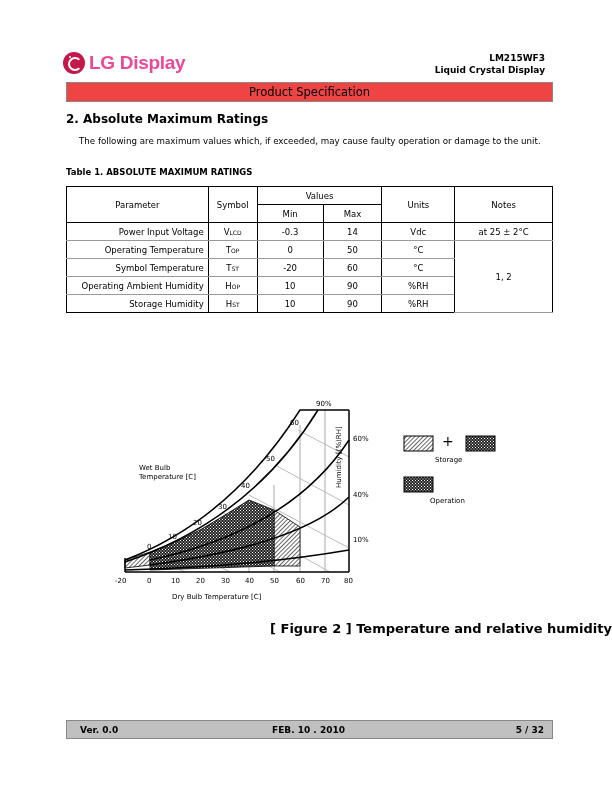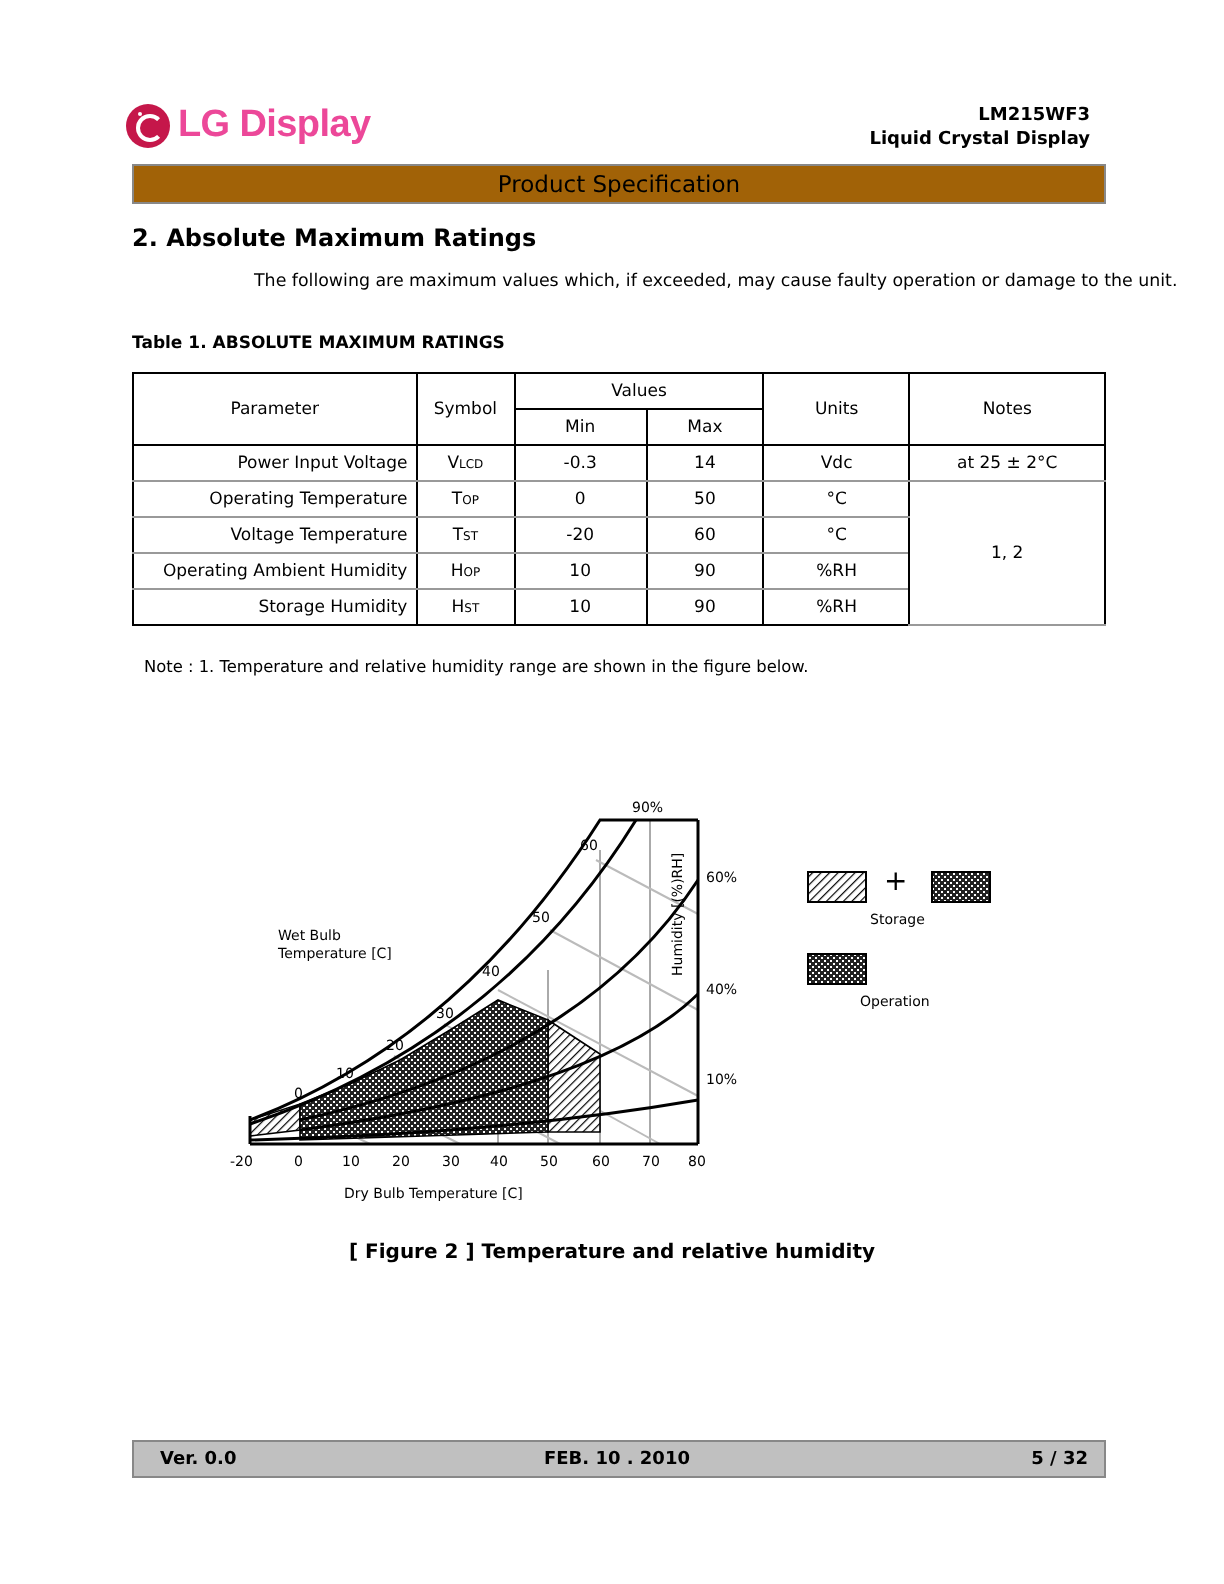--- a/index.html
+++ b/index.html
@@ -4,35 +4,35 @@
 <style>
   * { box-sizing: border-box; margin: 0; padding: 0; }
   body { width: 612px; height: 792px; background: #fff; position: relative; font-family: "DejaVu Sans", sans-serif; color: #000; overflow: hidden; }
   .abs { position: absolute; }
   .logo { left: 63px; top: 52px; display: flex; align-items: center; }
   .logo-mark { width: 22px; height: 22px; border-radius: 50%; background: #c5174a; position: relative; }
   .logo-mark::before { content: ""; position: absolute; left: 5px; top: 5px; width: 10px; height: 10px; border: 2px solid #fff; border-radius: 50%; border-right-color: transparent; }
   .logo-mark::after { content: ""; position: absolute; left: 6px; top: 4px; width: 2px; height: 2px; background: #fff; border-radius: 50%; }
   .logo-text { font-family: "Liberation Sans", sans-serif; font-weight: bold; font-size: 19px; color: #ec4899; margin-left: 4px; letter-spacing: -0.3px; }
   .model { right: 67px; top: 52px; text-align: right; font-weight: bold; font-size: 9px; line-height: 12px; }
-  .banner { left: 66px; top: 82px; width: 487px; height: 20px; background: #a16207; border: 1px solid #888; text-align: center; font-size: 11.5px; line-height: 18px; }
+  .banner { left: 66px; top: 82px; width: 487px; height: 20px; background: #ef4444; border: 1px solid #888; text-align: center; font-size: 11.5px; line-height: 18px; }
   .h2 { left: 66px; top: 112px; font-weight: bold; font-size: 12px; }
-  .intro { left: 79px; top: 136px; font-size: 8.7px; margin-left: 48px; }
+  .intro { left: 79px; top: 136px; font-size: 8.7px; }
   .tcap { left: 66px; top: 167px; font-weight: bold; font-size: 8.5px; }
   table.spec { position: absolute; left: 66px; top: 186px; width: 487px; border-collapse: collapse; font-size: 8.5px; }
   table.spec td { border: 1px solid #000; text-align: center; height: 18px; padding: 0 4px; }
   table.spec td.param { text-align: right; }
   table.spec tr.row td { border-top: 1px solid #999; border-bottom: 1px solid #999; }
   table.spec tr.row:last-child td { border-bottom: 1px solid #000; }
   table.spec td.noteMerged { border-top: 1px solid #999; border-bottom: 1px solid #000; }
   .sym { font-size: 8.5px; }
   .sym small { font-size: 6px; }
   .notes { left: 72px; top: 328px; font-size: 8.2px; line-height: 11.5px; }
   .notes .indent { padding-left: 47px; }
-  .fig-cap { left: 0; width: 612px; top: 621px; text-align: center; font-weight: bold; font-size: 10px; }
+  .fig-cap { left: 0; width: 612px; top: 621px; text-align: right; font-weight: bold; font-size: 13px; }
   .chart-label { font-size: 7px; }
   .legend-label { font-size: 7px; }
   .footer { left: 66px; top: 720px; width: 487px; height: 19px; background: #c0c0c0; border: 1px solid #888; font-weight: bold; font-size: 9px; text-align: center; }
   .footer span { position: absolute; top: 4px; }
 </style>
 </head>
 <body>
 
 <div class="abs logo">
   <div class="logo-mark"></div>
@@ -79,21 +79,21 @@
   </tr>
   <tr class="row">
     <td class="param">Operating Temperature</td>
     <td class="sym"><span>T</span><small>OP</small></td>
     <td>0</td>
     <td>50</td>
     <td>°C</td>
     <td rowspan="4" class="noteMerged">1, 2</td>
   </tr>
   <tr class="row">
-    <td class="param">Voltage Temperature</td>
+    <td class="param">Symbol Temperature</td>
     <td class="sym"><span>T</span><small>ST</small></td>
     <td>-20</td>
     <td>60</td>
     <td>°C</td>
   </tr>
   <tr class="row">
     <td class="param">Operating Ambient Humidity</td>
     <td class="sym"><span>H</span><small>OP</small></td>
     <td>10</td>
     <td>90</td>
@@ -103,21 +103,20 @@
     <td class="param">Storage Humidity</td>
     <td class="sym"><span>H</span><small>ST</small></td>
     <td>10</td>
     <td>90</td>
     <td>%RH</td>
   </tr>
 </tbody>
   </table>
 
 <div class="abs notes">
-  <div>Note : 1. Temperature and relative humidity range are shown in the figure below.</div>
 </div>
 
 <svg class="abs" style="left:0;top:0" width="612" height="792">
   <defs>
     <pattern id="dots" width="3" height="3" patternUnits="userSpaceOnUse">
       <rect width="3" height="3" fill="#222"></rect>
       <rect x="0" y="0" width="1" height="1" fill="#fff"></rect>
       <rect x="1.5" y="1.5" width="1" height="1" fill="#fff"></rect>
     </pattern>
     <pattern id="hatch" width="3" height="3" patternUnits="userSpaceOnUse" patternTransform="rotate(45)">

